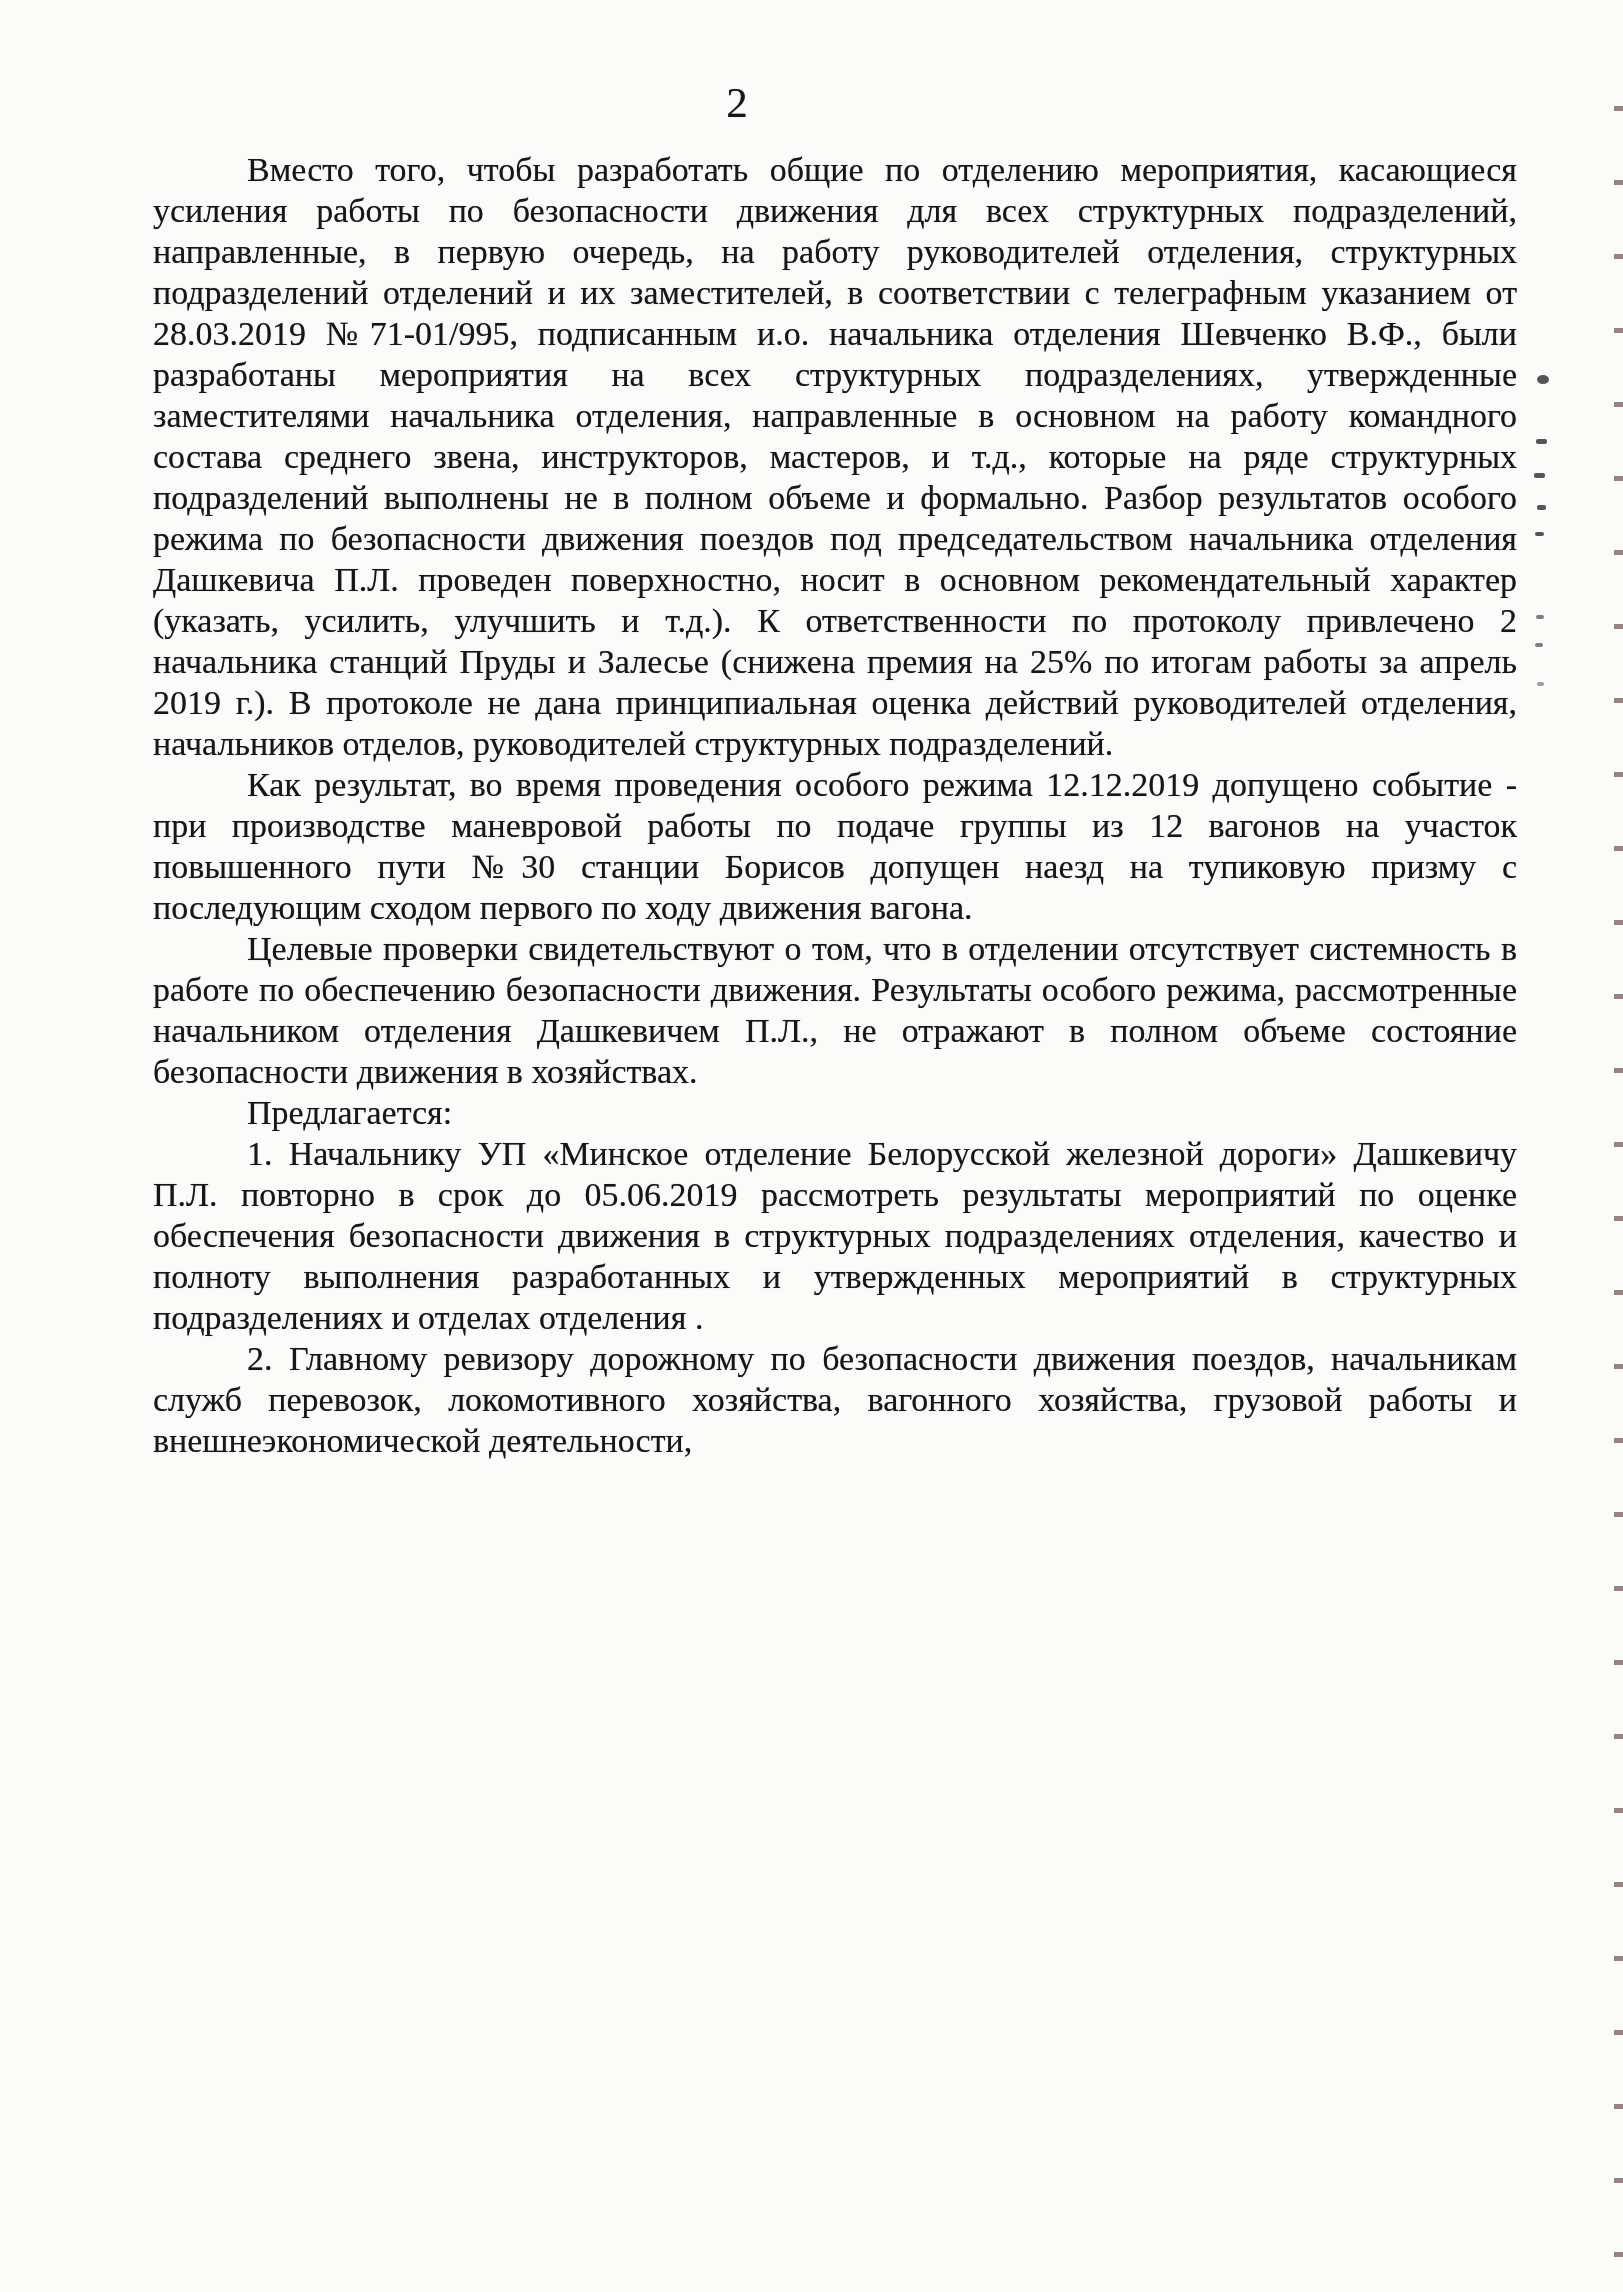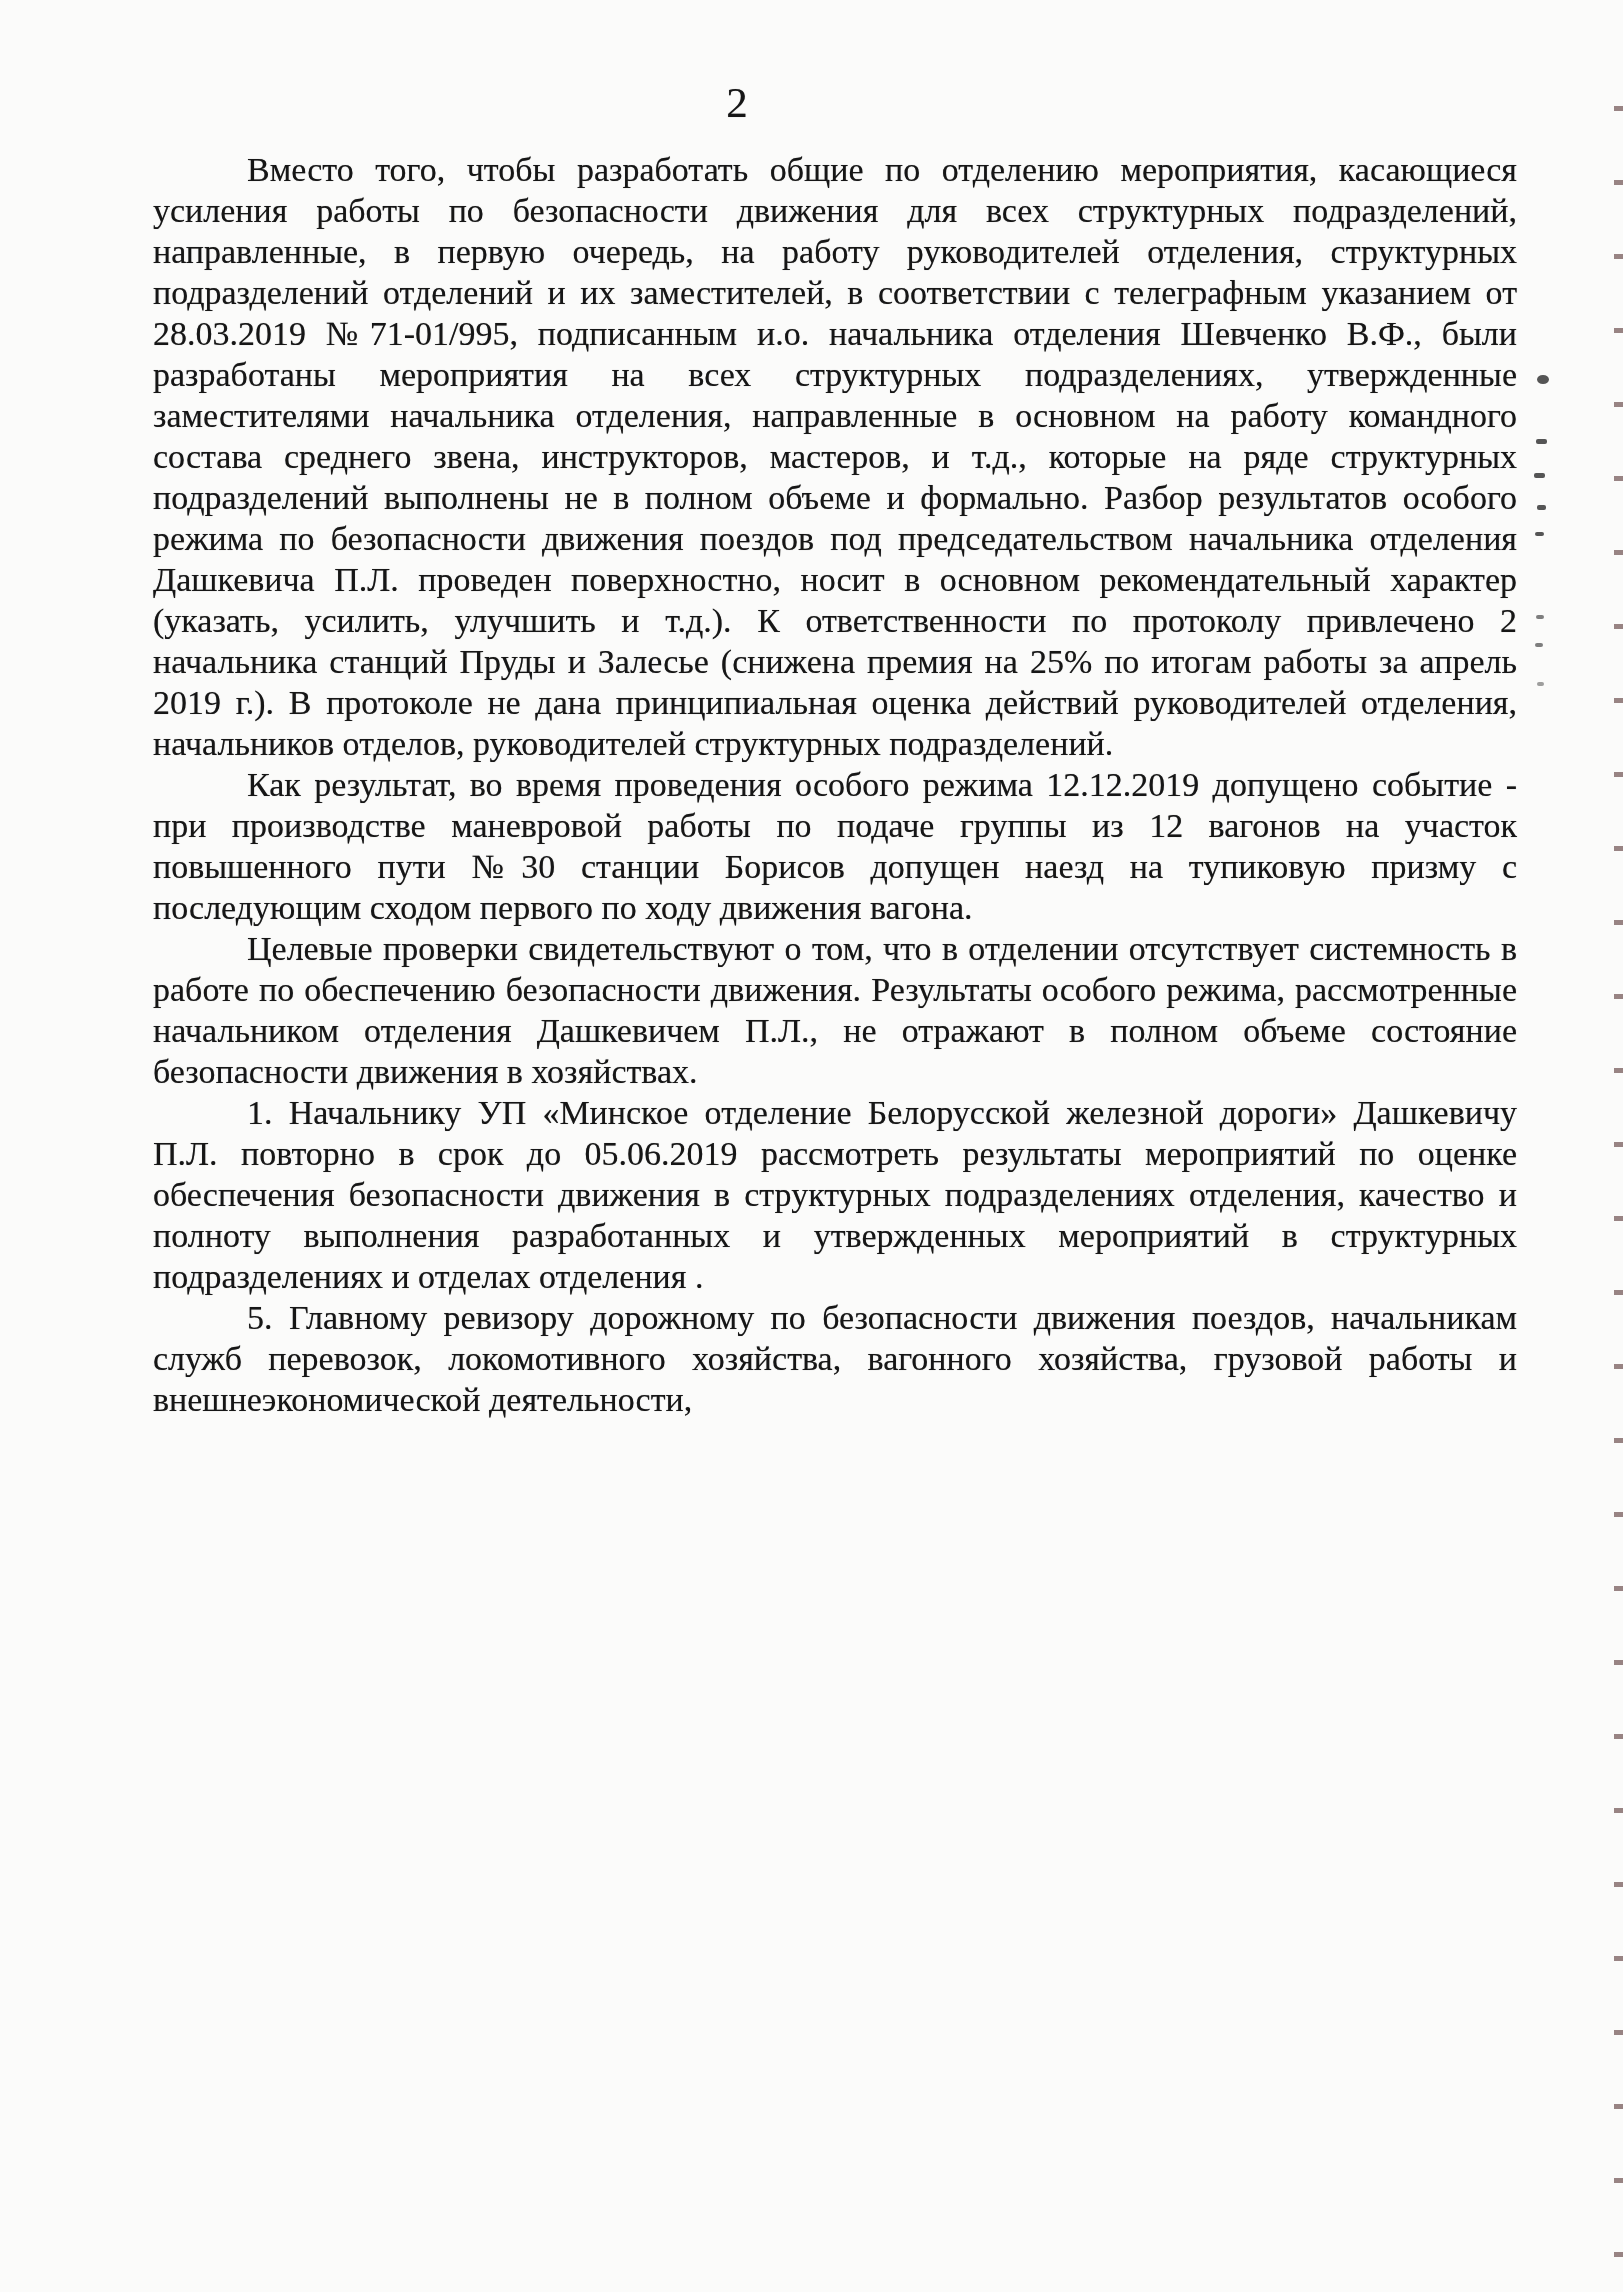--- a/index.html
+++ b/index.html
@@ -73,22 +73,23 @@
 <body>
 
 <div class="page">
 
   <div class="page-number">2</div>
 
   <div class="body-text">
     <p>Вместо того, чтобы разработать общие по отделению мероприятия, касающиеся усиления работы по безопасности движения для всех структурных подразделений, направленные, в первую очередь, на работу руководителей отделения, структурных подразделений отделений и их заместителей, в соответствии с телеграфным указанием от 28.03.2019 №71-01/995, подписанным и.о. начальника отделения Шевченко В.Ф., были разработаны мероприятия на всех структурных подразделениях, утвержденные заместителями начальника отделения, направленные в основном на работу командного состава среднего звена, инструкторов, мастеров, и т.д., которые на ряде структурных подразделений выполнены не в полном объеме и формально. Разбор результатов особого режима по безопасности движения поездов под председательством начальника отделения Дашкевича П.Л. проведен поверхностно, носит в основном рекомендательный характер (указать, усилить, улучшить и т.д.). К ответственности по протоколу привлечено 2 начальника станций Пруды и Залесье (снижена премия на 25% по итогам работы за апрель 2019 г.). В протоколе не дана принципиальная оценка действий руководителей отделения, начальников отделов, руководителей структурных подразделений.</p>
     <p>Как результат, во время проведения особого режима 12.12.2019 допущено событие - при производстве маневровой работы по подаче группы из 12 вагонов на участок повышенного пути №30 станции Борисов допущен наезд на тупиковую призму с последующим сходом первого по ходу движения вагона.</p>
     <p>Целевые проверки свидетельствуют о том, что в отделении отсутствует системность в работе по обеспечению безопасности движения. Результаты особого режима, рассмотренные начальником отделения Дашкевичем П.Л., не отражают в полном объеме состояние безопасности движения в хозяйствах.</p>
+    <p>Предлагается:</p>
     <p>1. Начальнику УП «Минское отделение Белорусской железной дороги» Дашкевичу П.Л. повторно в срок до 05.06.2019 рассмотреть результаты мероприятий по оценке обеспечения безопасности движения в структурных подразделениях отделения, качество и полноту выполнения разработанных и утвержденных мероприятий в структурных подразделениях и отделах отделения .</p>
-    <p>5. Главному ревизору дорожному по безопасности движения поездов, начальникам служб перевозок, локомотивного хозяйства, вагонного хозяйства, грузовой работы и внешнеэкономической деятельности,</p>
+    <p>2. Главному ревизору дорожному по безопасности движения поездов, начальникам служб перевозок, локомотивного хозяйства, вагонного хозяйства, грузовой работы и внешнеэкономической деятельности,</p>
   </div>
 
   <div class="edge-ticks"></div>
 
   <div class="speck s1"></div>
   <div class="speck s2"></div>
   <div class="speck s3"></div>
   <div class="speck s4"></div>
   <div class="speck s5"></div>
   <div class="speck s6"></div>

